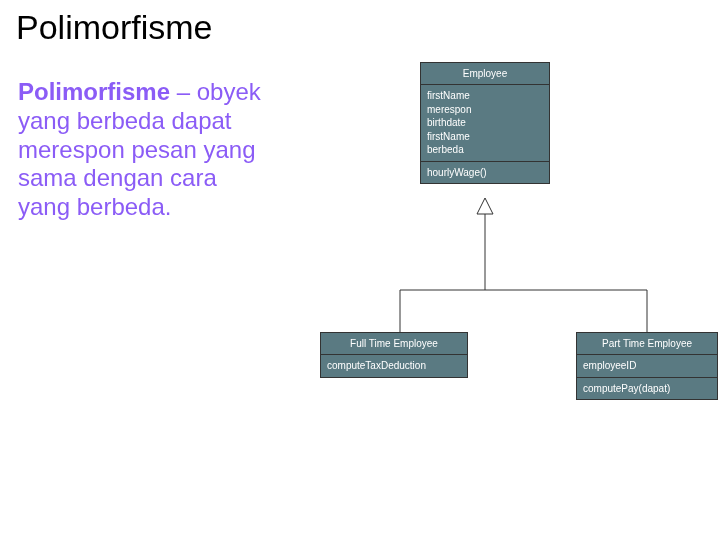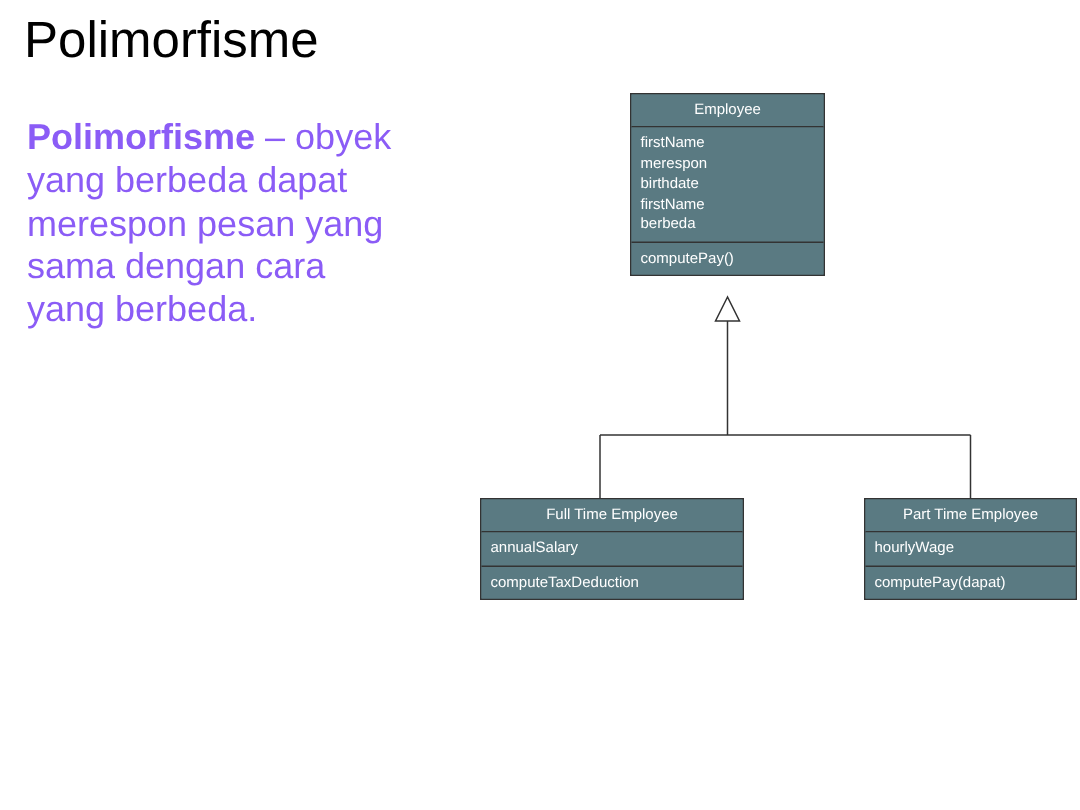--- a/index.html
+++ b/index.html
@@ -53,21 +53,21 @@
   .umlbox .name {
     text-align: center;
     font-weight: 400;
     padding: 5px 20px;
   }
   .umlbox .attrs div, .umlbox .ops div {
     white-space: nowrap;
     line-height: 1.35;
   }
   .emp { left: 420px; top: 62px; width: 130px; }
-  .ft  { left: 320px; top: 332px; width: 176px; }
+  .ft  { left: 320px; top: 332px; width: 148px; }
   .pt  { left: 576px; top: 332px; width: 142px; }
   svg.connectors {
     position: absolute;
     left: 0; top: 0;
     width: 720px; height: 540px;
     pointer-events: none;
   }
 </style>
 </head>
 <body>
@@ -91,37 +91,34 @@
   <div class="umlbox emp">
     <div class="section name">Employee</div>
     <div class="section attrs">
       <div>firstName</div>
       <div>merespon</div>
       <div>birthdate</div>
       <div>firstName</div>
       <div>berbeda</div>
     </div>
     <div class="section ops">
-      <div>computePay()</div>
+      <div>hourlyWage()</div>
     </div>
   </div>
 
   <div class="umlbox ft">
     <div class="section name">Full Time Employee</div>
-    <div class="section attrs">
-      <div>annualSalary</div>
-    </div>
     <div class="section ops">
       <div>computeTaxDeduction</div>
     </div>
   </div>
 
   <div class="umlbox pt">
     <div class="section name">Part Time Employee</div>
     <div class="section attrs">
-      <div>hourlyWage</div>
+      <div>employeeID</div>
     </div>
     <div class="section ops">
       <div>computePay(dapat)</div>
     </div>
   </div>
 
 </div>
 
 </body></html>

